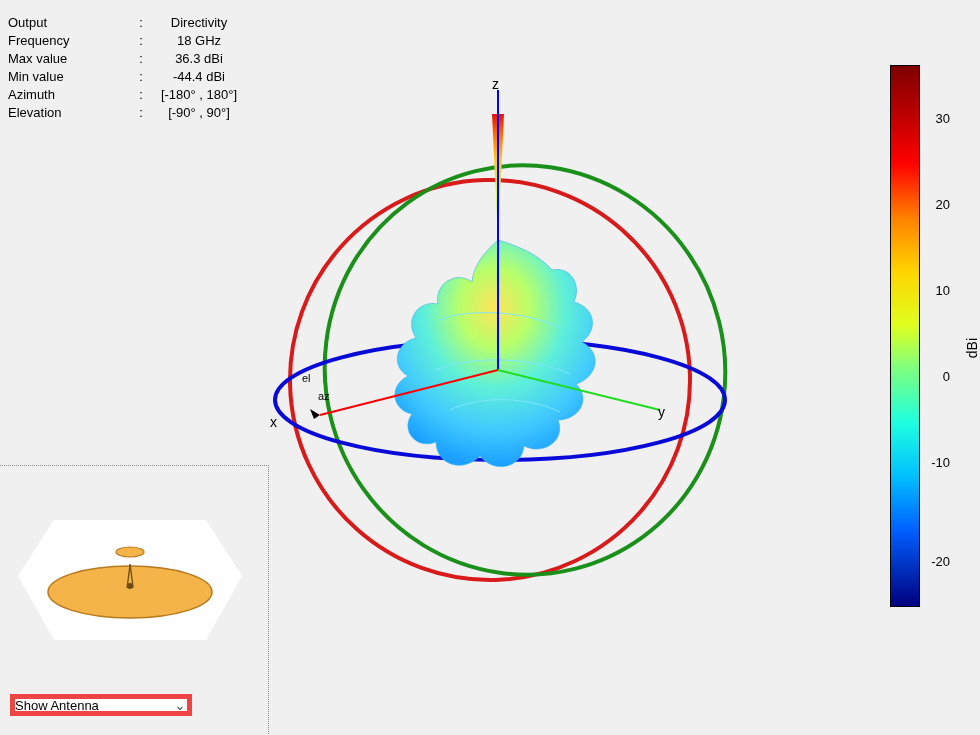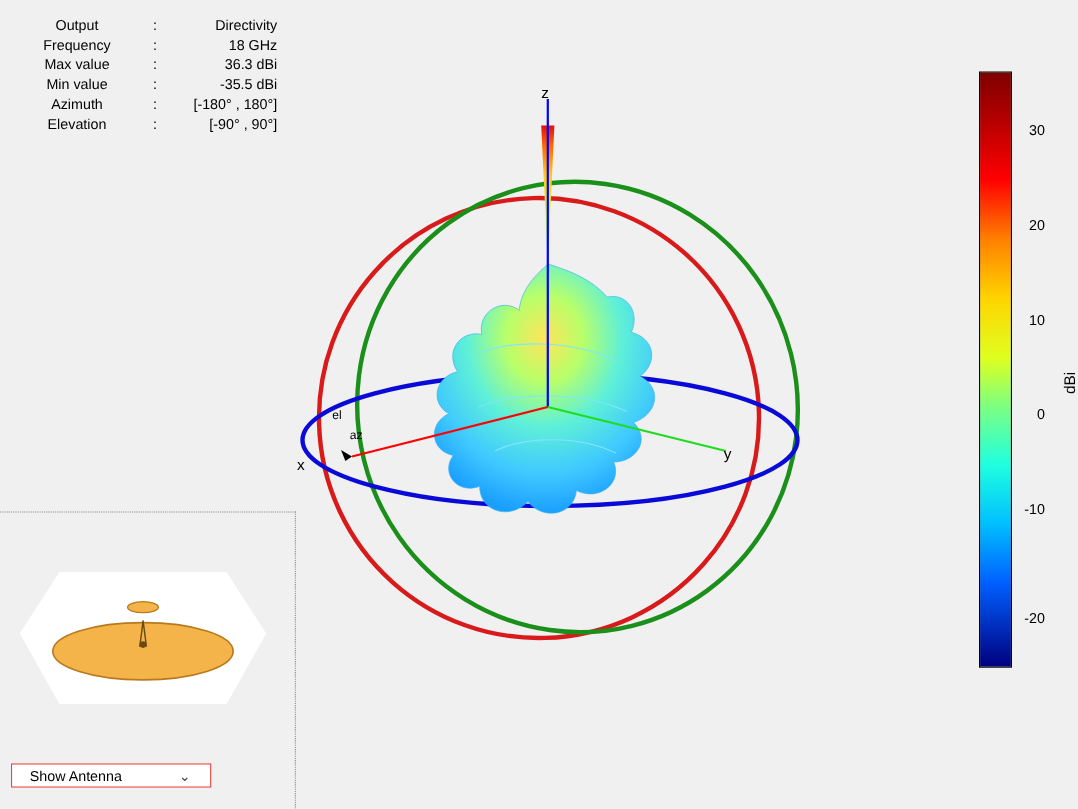--- a/index.html
+++ b/index.html
@@ -1,31 +1,31 @@
 <!DOCTYPE html>
 <html><head>
 <meta charset="utf-8">
 <style>
 html,body{margin:0;padding:0;width:980px;height:735px;background:#f0f0f0;font-family:Arial,Helvetica,sans-serif;font-size:13px;color:#000;overflow:hidden}
 .canvas{position:relative;width:980px;height:735px}
 .info{position:absolute;left:8px;top:14px;width:244px}
 .info .row{display:flex;line-height:18px}
-.info .k{width:124px;text-align:center;padding-right:4px;white-space:nowrap}
+.info .k{width:124px;text-align:left;padding-right:4px;white-space:nowrap}
 .info .sep{width:10px;text-align:center}
-.info .v{flex:1;text-align:right;white-space:nowrap}
+.info .v{flex:1;text-align:center;white-space:nowrap}
 .plot3d{position:absolute;left:260px;top:70px;width:520px;height:520px}
 .axis-label{position:absolute;font-size:14px}
 .small-label{position:absolute;font-size:11px}
 .colorbar{position:absolute;right:60px;top:65px;width:28px;height:540px;border:1px solid #000}
 .cbar-ticks{position:absolute;right:30px;top:65px;height:540px;width:28px}
 .cbar-ticks .t{position:absolute;right:0;font-size:13px;white-space:nowrap}
 .cbar-unit{position:absolute;right:8px;top:330px;transform:rotate(-90deg);transform-origin:right center;font-size:14px}
 .inset{position:absolute;left:0;top:465px;width:268px;height:270px;border:1px dotted #888;border-left:none;border-bottom:none;background:transparent}
 .inset-stage{position:absolute;left:10px;top:30px;width:240px;height:160px}
-.dropdown{position:absolute;left:10px;bottom:20px;width:182px;height:22px;background:#fff;border:1px solid #ef4444;display:flex;align-items:center;padding:0 16px;box-sizing:border-box;cursor:pointer}
+.dropdown{position:absolute;left:10px;bottom:20px;width:182px;height:22px;background:#fff;border:5px solid #ef4444;display:flex;align-items:center;padding:0 0;box-sizing:border-box;cursor:pointer}
 .dropdown .dd-label{flex:1;font-size:13px}
 .dropdown .dd-caret{width:14px;text-align:center;color:#444}
 svg{display:block}
 </style>
 </head>
 <body>
 
 <div class="canvas">
 
   <div class="info">
@@ -40,21 +40,21 @@
         <span class="v">18 GHz</span>
       </div>
     <div class="row">
         <span class="k">Max value</span>
         <span class="sep">:</span>
         <span class="v">36.3 dBi</span>
       </div>
     <div class="row">
         <span class="k">Min value</span>
         <span class="sep">:</span>
-        <span class="v">-35.5 dBi</span>
+        <span class="v">-44.4 dBi</span>
       </div>
     <div class="row">
         <span class="k">Azimuth</span>
         <span class="sep">:</span>
         <span class="v">[-180° , 180°]</span>
       </div>
     <div class="row">
         <span class="k">Elevation</span>
         <span class="sep">:</span>
         <span class="v">[-90° , 90°]</span>

